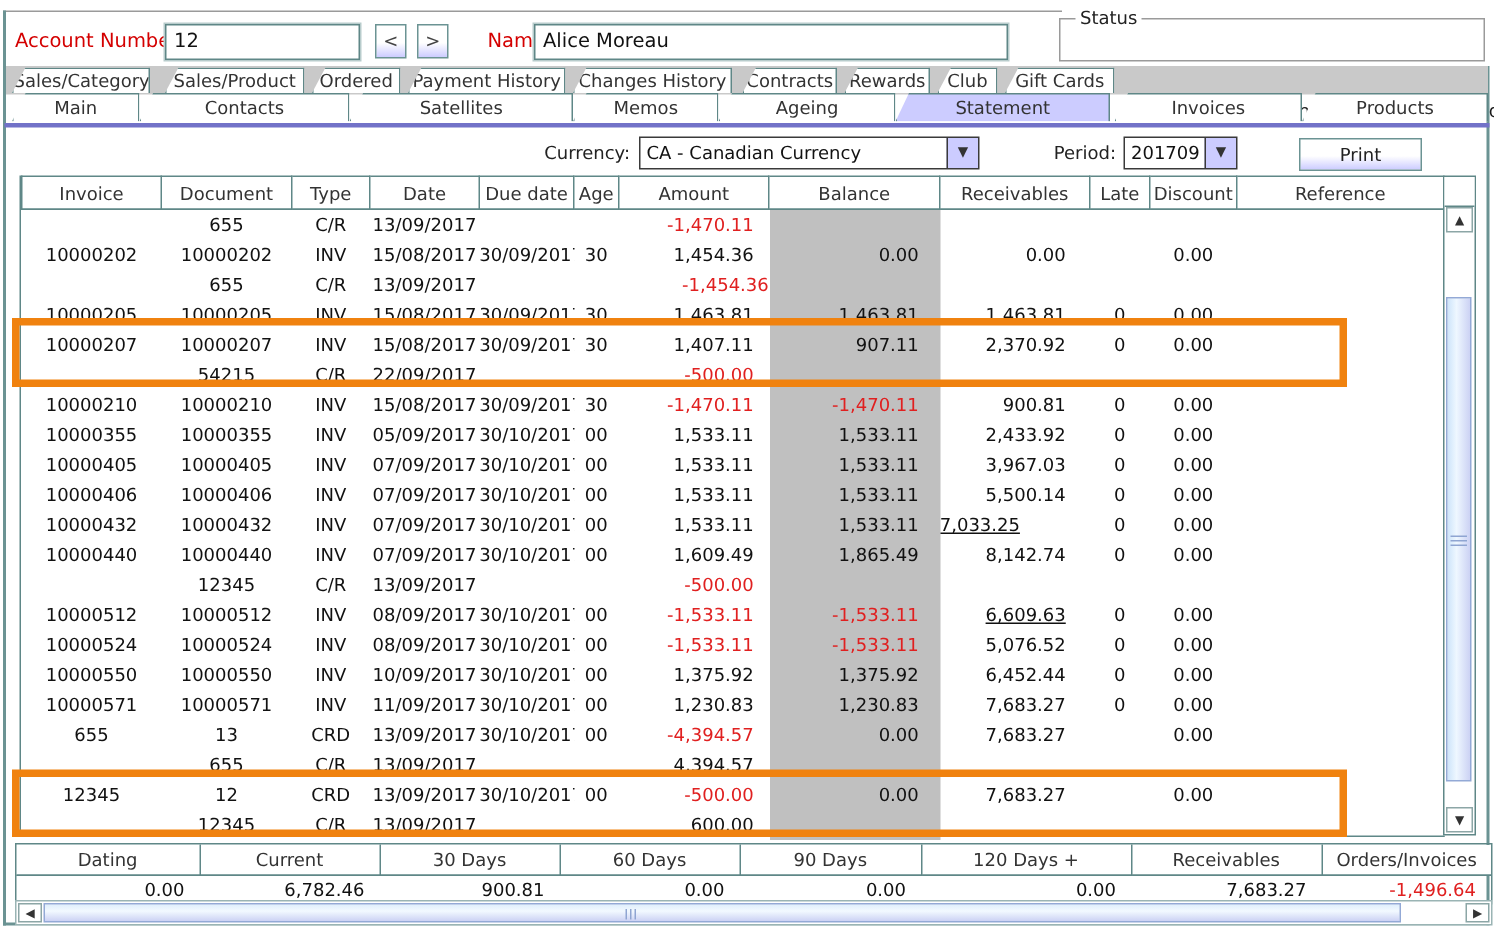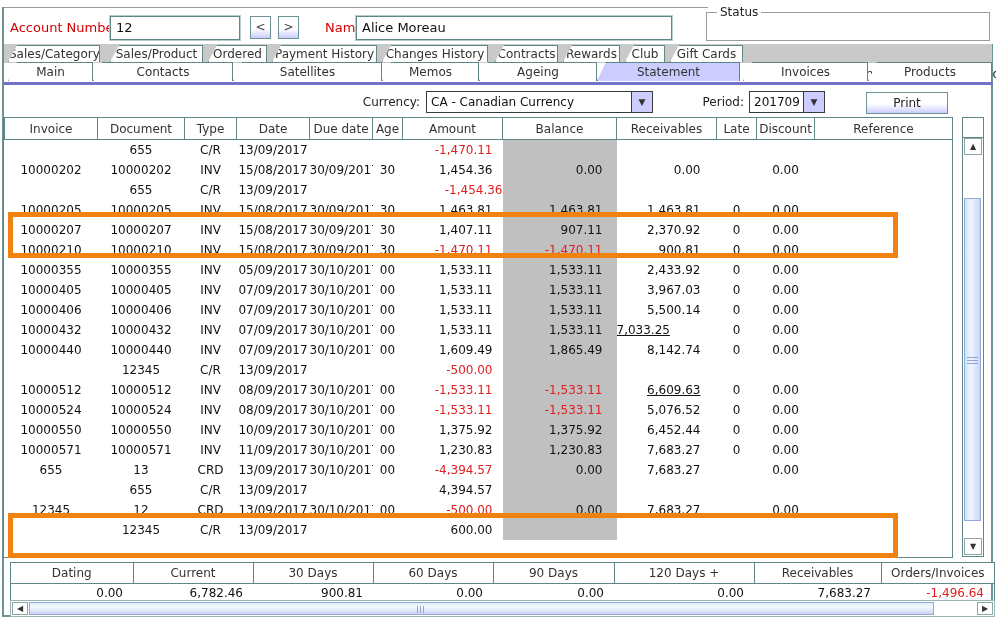--- a/index.html
+++ b/index.html
@@ -35,21 +35,21 @@
   
   .plainlbl{color:#222;font-size:12px;white-space:nowrap;}
   .combo{display:flex;border:1px solid #3a3a3a;background:#fff;height:20px;box-sizing:content-box;}
   .combo .val{flex:1;line-height:20px;padding:0 4px;color:#111;white-space:nowrap;overflow:hidden;}
   .combo .arrowbtn{width:20px;background:#ccccff;border-left:1px solid #3a3a3a;color:#333;
                    font-size:9px;line-height:20px;text-align:center;cursor:pointer;}
   .printbtn{width:82px;height:22px;line-height:21px;text-align:center;color:#222;
             background:linear-gradient(180deg,#ffffff 55%,#ccccff 100%);
             border:1px solid #6b9393;cursor:pointer;box-sizing:border-box;}
   
-  .tblwrap{left:3px;top:117px;width:950px;height:441px;
+  .tblwrap{left:13px;top:117px;width:950px;height:441px;
            border-left:1px solid #5f8787;border-right:1px solid #5f8787;border-bottom:1px solid #5f8787;box-sizing:border-box;}
   table.grid{border-collapse:collapse;table-layout:fixed;width:948px;}
   table.grid th{border:1px solid #5f8787;background:#fff;font-weight:normal;color:#333;height:19px;
                 font-size:12px;overflow:hidden;white-space:nowrap;cursor:pointer;}
   table.grid td{height:20px;padding:0;font-size:12px;color:#111;overflow:hidden;white-space:nowrap;}
   table.grid td.gray{background:#c0c0c0;}
   table.grid td.neg{color:#e02020;}
   
   .vsb{left:962px;top:117px;width:22px;height:440px;border:1px solid #5f8787;box-sizing:border-box;background:#fff;}
   .vsb .corner{position:absolute;left:0;top:0;width:100%;height:19px;border-bottom:1px solid #5f8787;background:#fff;}
@@ -223,20 +223,34 @@
           <td style="text-align: center;">30/09/2017</td>
           <td style="text-align: center;">30</td>
           <td style="text-align: right; padding-right: 10px;">1,407.11</td>
           <td class="gray" style="text-align: right; padding-right: 14px;">907.11</td>
           <td style="text-align: right; padding-right: 16px;">2,370.92</td>
           <td style="text-align: center;">0</td>
           <td style="text-align: center;">0.00</td>
           <td style="text-align: center;"></td>
         </tr>
         <tr>
+          <td style="text-align: center;"></td>
+          <td style="text-align: center;">54215</td>
+          <td style="text-align: center;">C/R</td>
+          <td style="text-align: center;">22/09/2017</td>
+          <td style="text-align: center;"></td>
+          <td style="text-align: center;"></td>
+          <td class="neg" style="text-align: right; padding-right: 10px;">-500.00</td>
+          <td class="gray" style="text-align: right; padding-right: 14px;"></td>
+          <td style="text-align: right; padding-right: 16px;"></td>
+          <td style="text-align: center;"></td>
+          <td style="text-align: center;"></td>
+          <td style="text-align: center;"></td>
+        </tr>
+        <tr>
           <td style="text-align: center;">10000210</td>
           <td style="text-align: center;">10000210</td>
           <td style="text-align: center;">INV</td>
           <td style="text-align: center;">15/08/2017</td>
           <td style="text-align: center;">30/09/2017</td>
           <td style="text-align: center;">30</td>
           <td class="neg" style="text-align: right; padding-right: 10px;">-1,470.11</td>
           <td class="gray neg" style="text-align: right; padding-right: 14px;">-1,470.11</td>
           <td style="text-align: right; padding-right: 16px;">900.81</td>
           <td style="text-align: center;">0</td>

